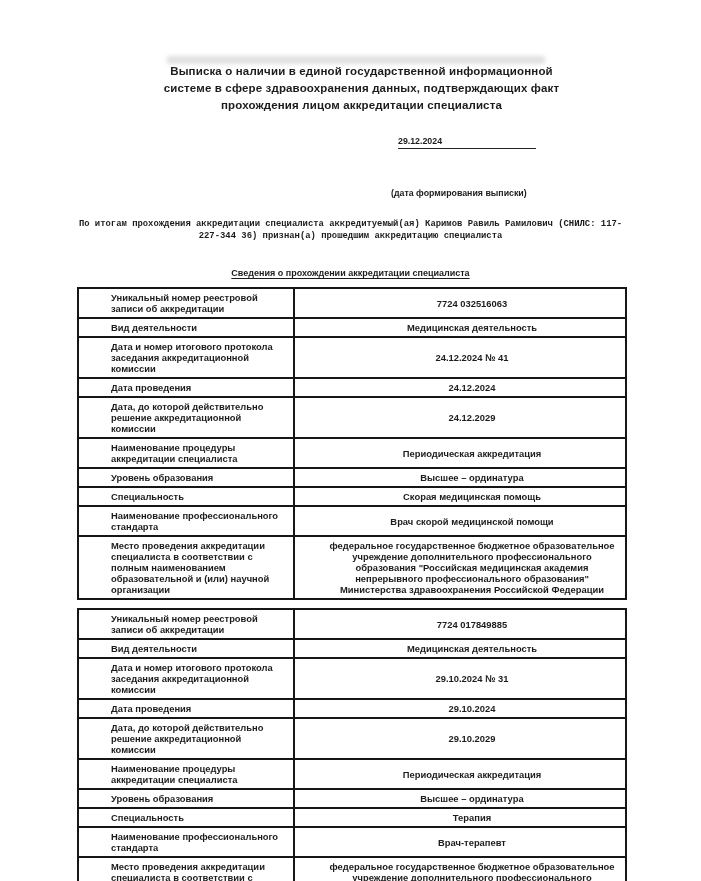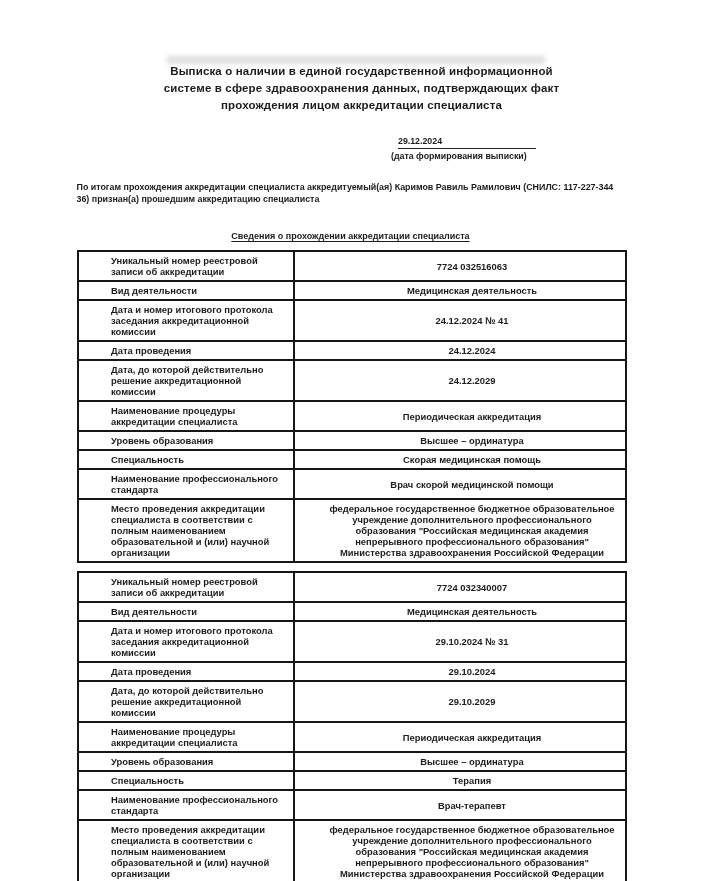--- a/index.html
+++ b/index.html
@@ -48,28 +48,30 @@
     width: 138px;
     margin: 0 auto;
     padding-bottom: 2px;
     border-bottom: 1.6px solid #222222;
     line-height: 10px;
   }
   .date-caption {
     line-height: 11px;
     padding-top: 2px;
     white-space: nowrap;
+    margin-top: 37px;
   }
   .intro {
     width: 548px;
     margin: 19px auto 0;
-    text-align: left;
+    text-align: center;
     font-weight: bold;
     font-size: 8.9px;
     line-height: 12px;
+    font-family: Liberation Mono, monospace;
   }
   .section-heading {
     margin-top: 26px;
     text-align: center;
     font-weight: bold;
     font-size: 9px;
     text-decoration: underline;
     text-underline-offset: 2px;
   }
   .registry-heading {
@@ -172,21 +174,21 @@
   </table>
 
   <table class="acc second">
     <colgroup>
         <col style="width:216px">
         <col style="width:332px">
       </colgroup>
     <tbody>
       <tr>
         <td class="lbl">Уникальный номер реестровой записи об аккредитации</td>
-        <td class="val">7724 032340007</td>
+        <td class="val">7724 017849885</td>
       </tr>
       <tr>
         <td class="lbl">Вид деятельности</td>
         <td class="val">Медицинская деятельность</td>
       </tr>
       <tr>
         <td class="lbl">Дата и номер итогового протокола заседания аккредитационной комиссии</td>
         <td class="val">29.10.2024 № 31</td>
       </tr>
       <tr>

